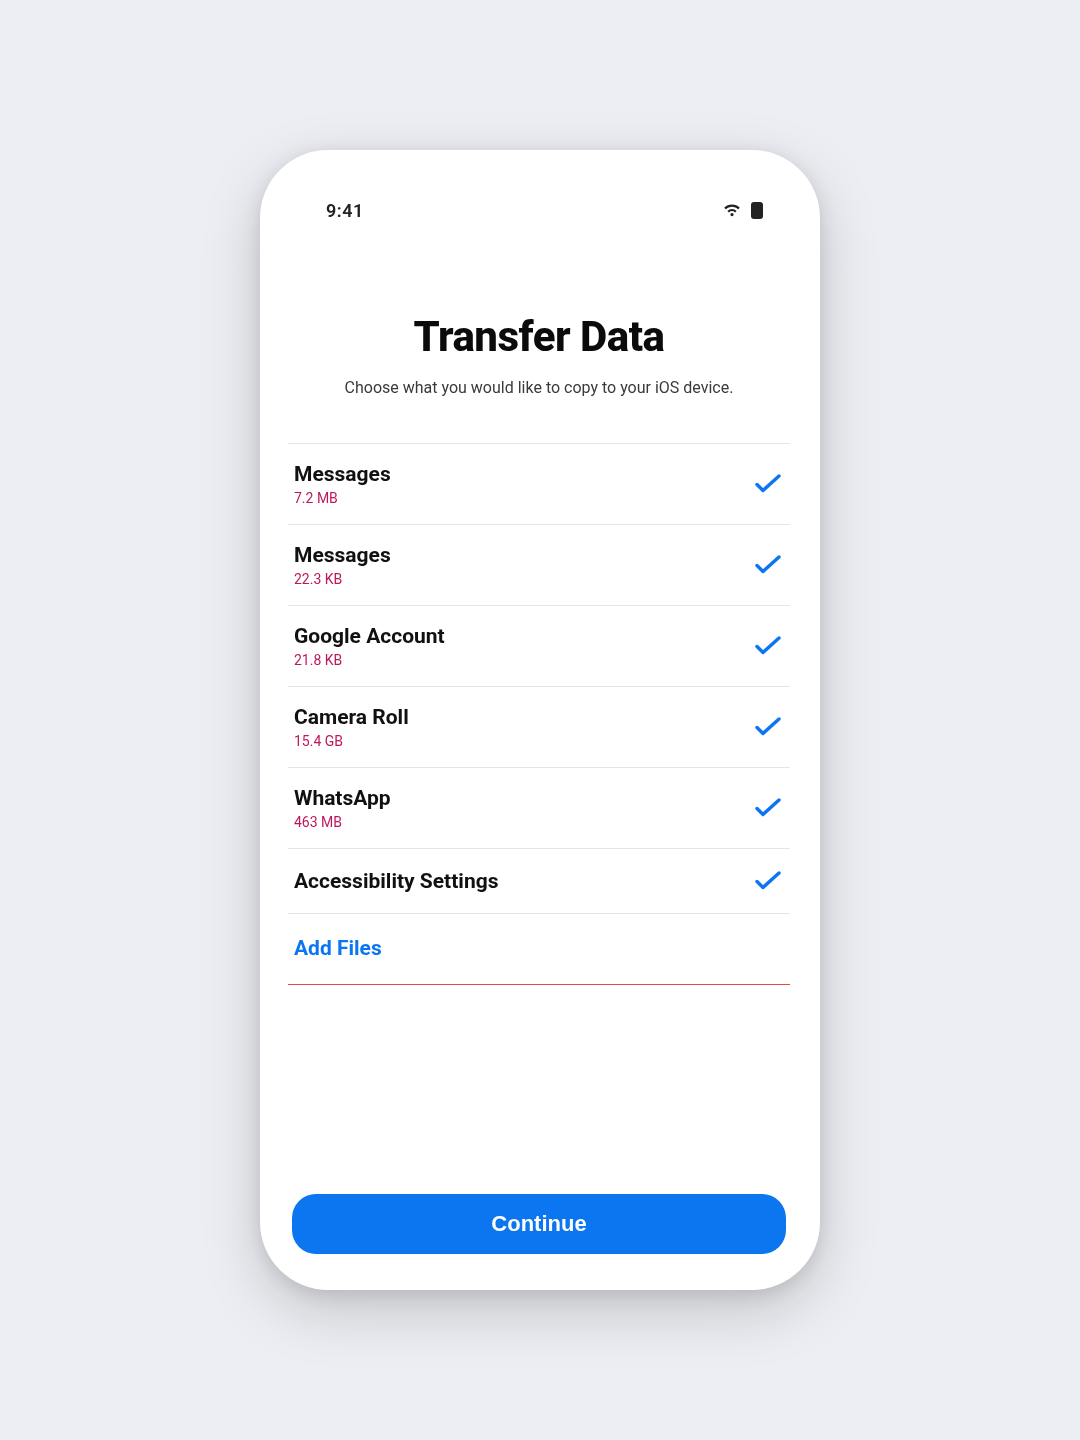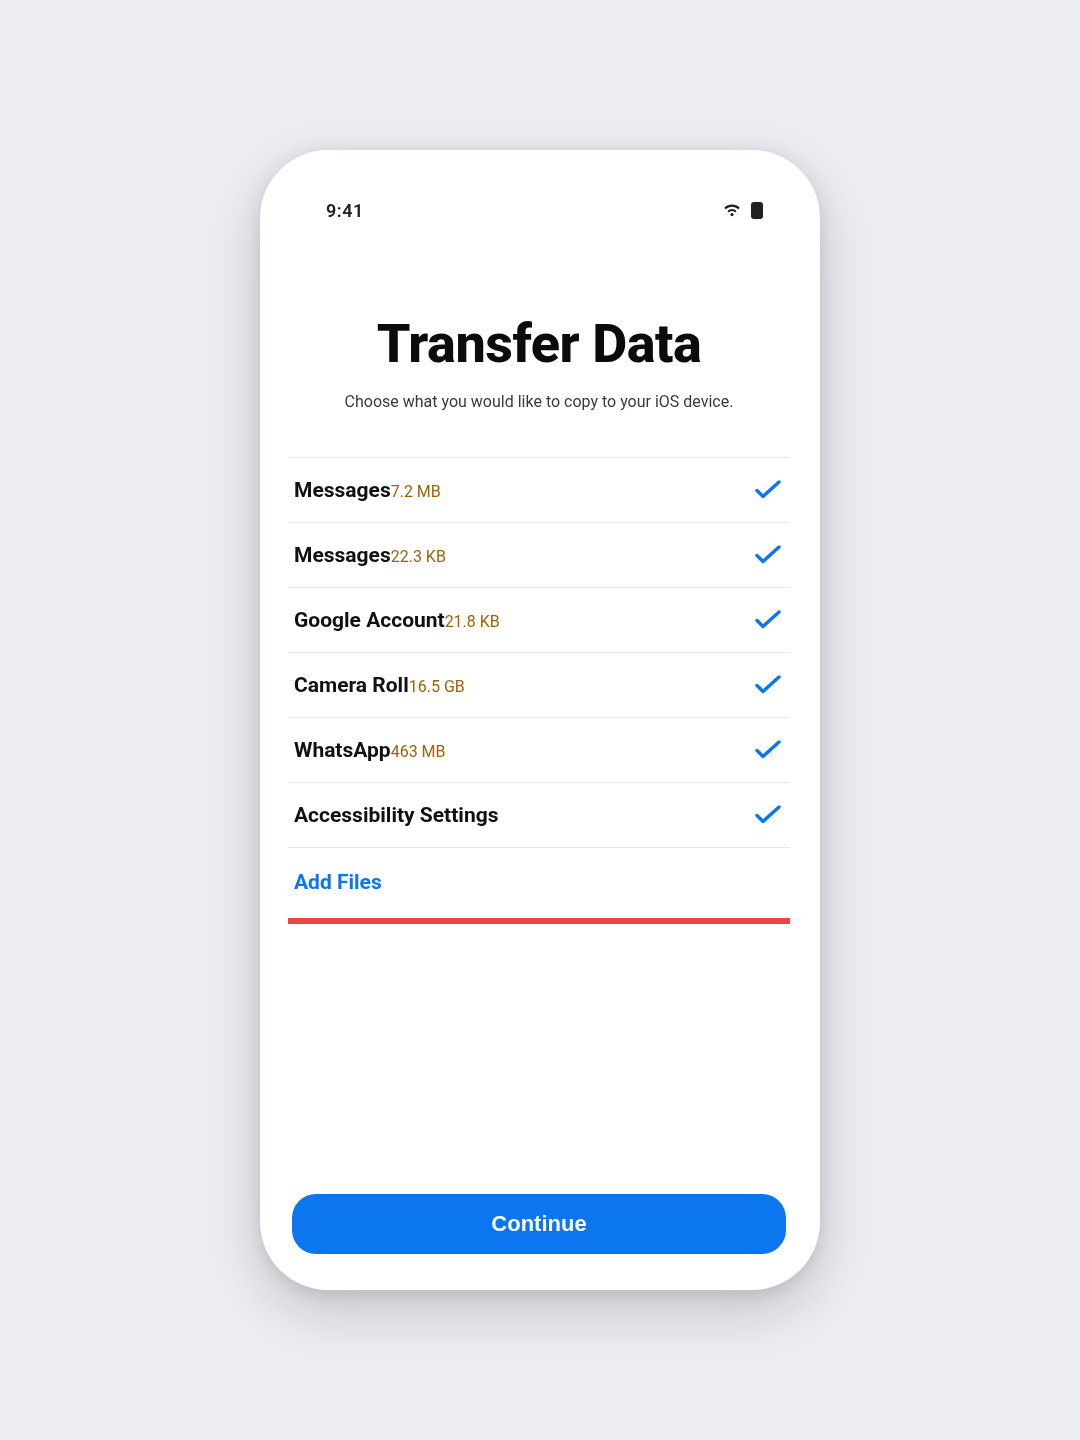--- a/index.html
+++ b/index.html
@@ -42,21 +42,21 @@
       align-items: center;
       gap: 8px;
     }
     .wifi-icon svg, .battery-icon svg { display: block; }
     .header {
       text-align: center;
       margin-top: 88px;
       padding: 0 18px;
     }
     .title {
-      font-size: 54px;
+      font-size: 42px;
       font-weight: 800;
       color: #0b0b0b;
       letter-spacing: -0.5px;
     }
     .subtitle {
       margin-top: 16px;
       font-size: 16px;
       color: #3a3a3a;
       line-height: 1.35;
       font-weight: 400;
@@ -67,36 +67,36 @@
       border-top: 1px solid #e4e6ea;
     }
     .row {
       display: flex;
       align-items: center;
       justify-content: space-between;
       padding: 18px 8px 18px 6px;
       border-bottom: 1px solid #e4e6ea;
       cursor: pointer;
     }
-    .row-text { display: flex; flex-direction: row; }
+    .row-text { display: flex; flex-direction: column; }
     .row-label {
       font-size: 21px;
       font-weight: 700;
       color: #111;
     }
     .row-sub {
-      font-size: 16px;
-      color: #a16207;
+      font-size: 14px;
+      color: #be185d;
       margin-top: 4px;
     }
     .check { width: 28px; height: 28px; display: flex; align-items: center; justify-content: center; }
     .check svg { display: block; }
     .add-files-row {
       padding: 22px 6px 24px 6px;
-      border-bottom: 6px solid #ef4444;
+      border-bottom: 1px solid #ef4444;
     }
     .add-files-link {
       font-size: 21px;
       font-weight: 700;
       color: #0b76ef;
       cursor: pointer;
     }
     .footer { margin-top: auto; padding: 0 4px; }
     .continue-btn {
       width: 100%;
@@ -176,21 +176,21 @@
       <span class="check">
         <svg width="26" height="20" viewBox="0 0 26 20">
             <path d="M2 10.5l6 6L24 2" stroke="#0b76ef" stroke-width="3.4" fill="none" stroke-linecap="round" stroke-linejoin="round"></path>
           </svg>
       </span>
     </div>
 
     <div class="row">
       <div class="row-text">
         <span class="row-label">Camera Roll</span>
-        <span class="row-sub">16.5 GB</span>
+        <span class="row-sub">15.4 GB</span>
       </div>
       <span class="check">
         <svg width="26" height="20" viewBox="0 0 26 20">
             <path d="M2 10.5l6 6L24 2" stroke="#0b76ef" stroke-width="3.4" fill="none" stroke-linecap="round" stroke-linejoin="round"></path>
           </svg>
       </span>
     </div>
 
     <div class="row">
       <div class="row-text">

